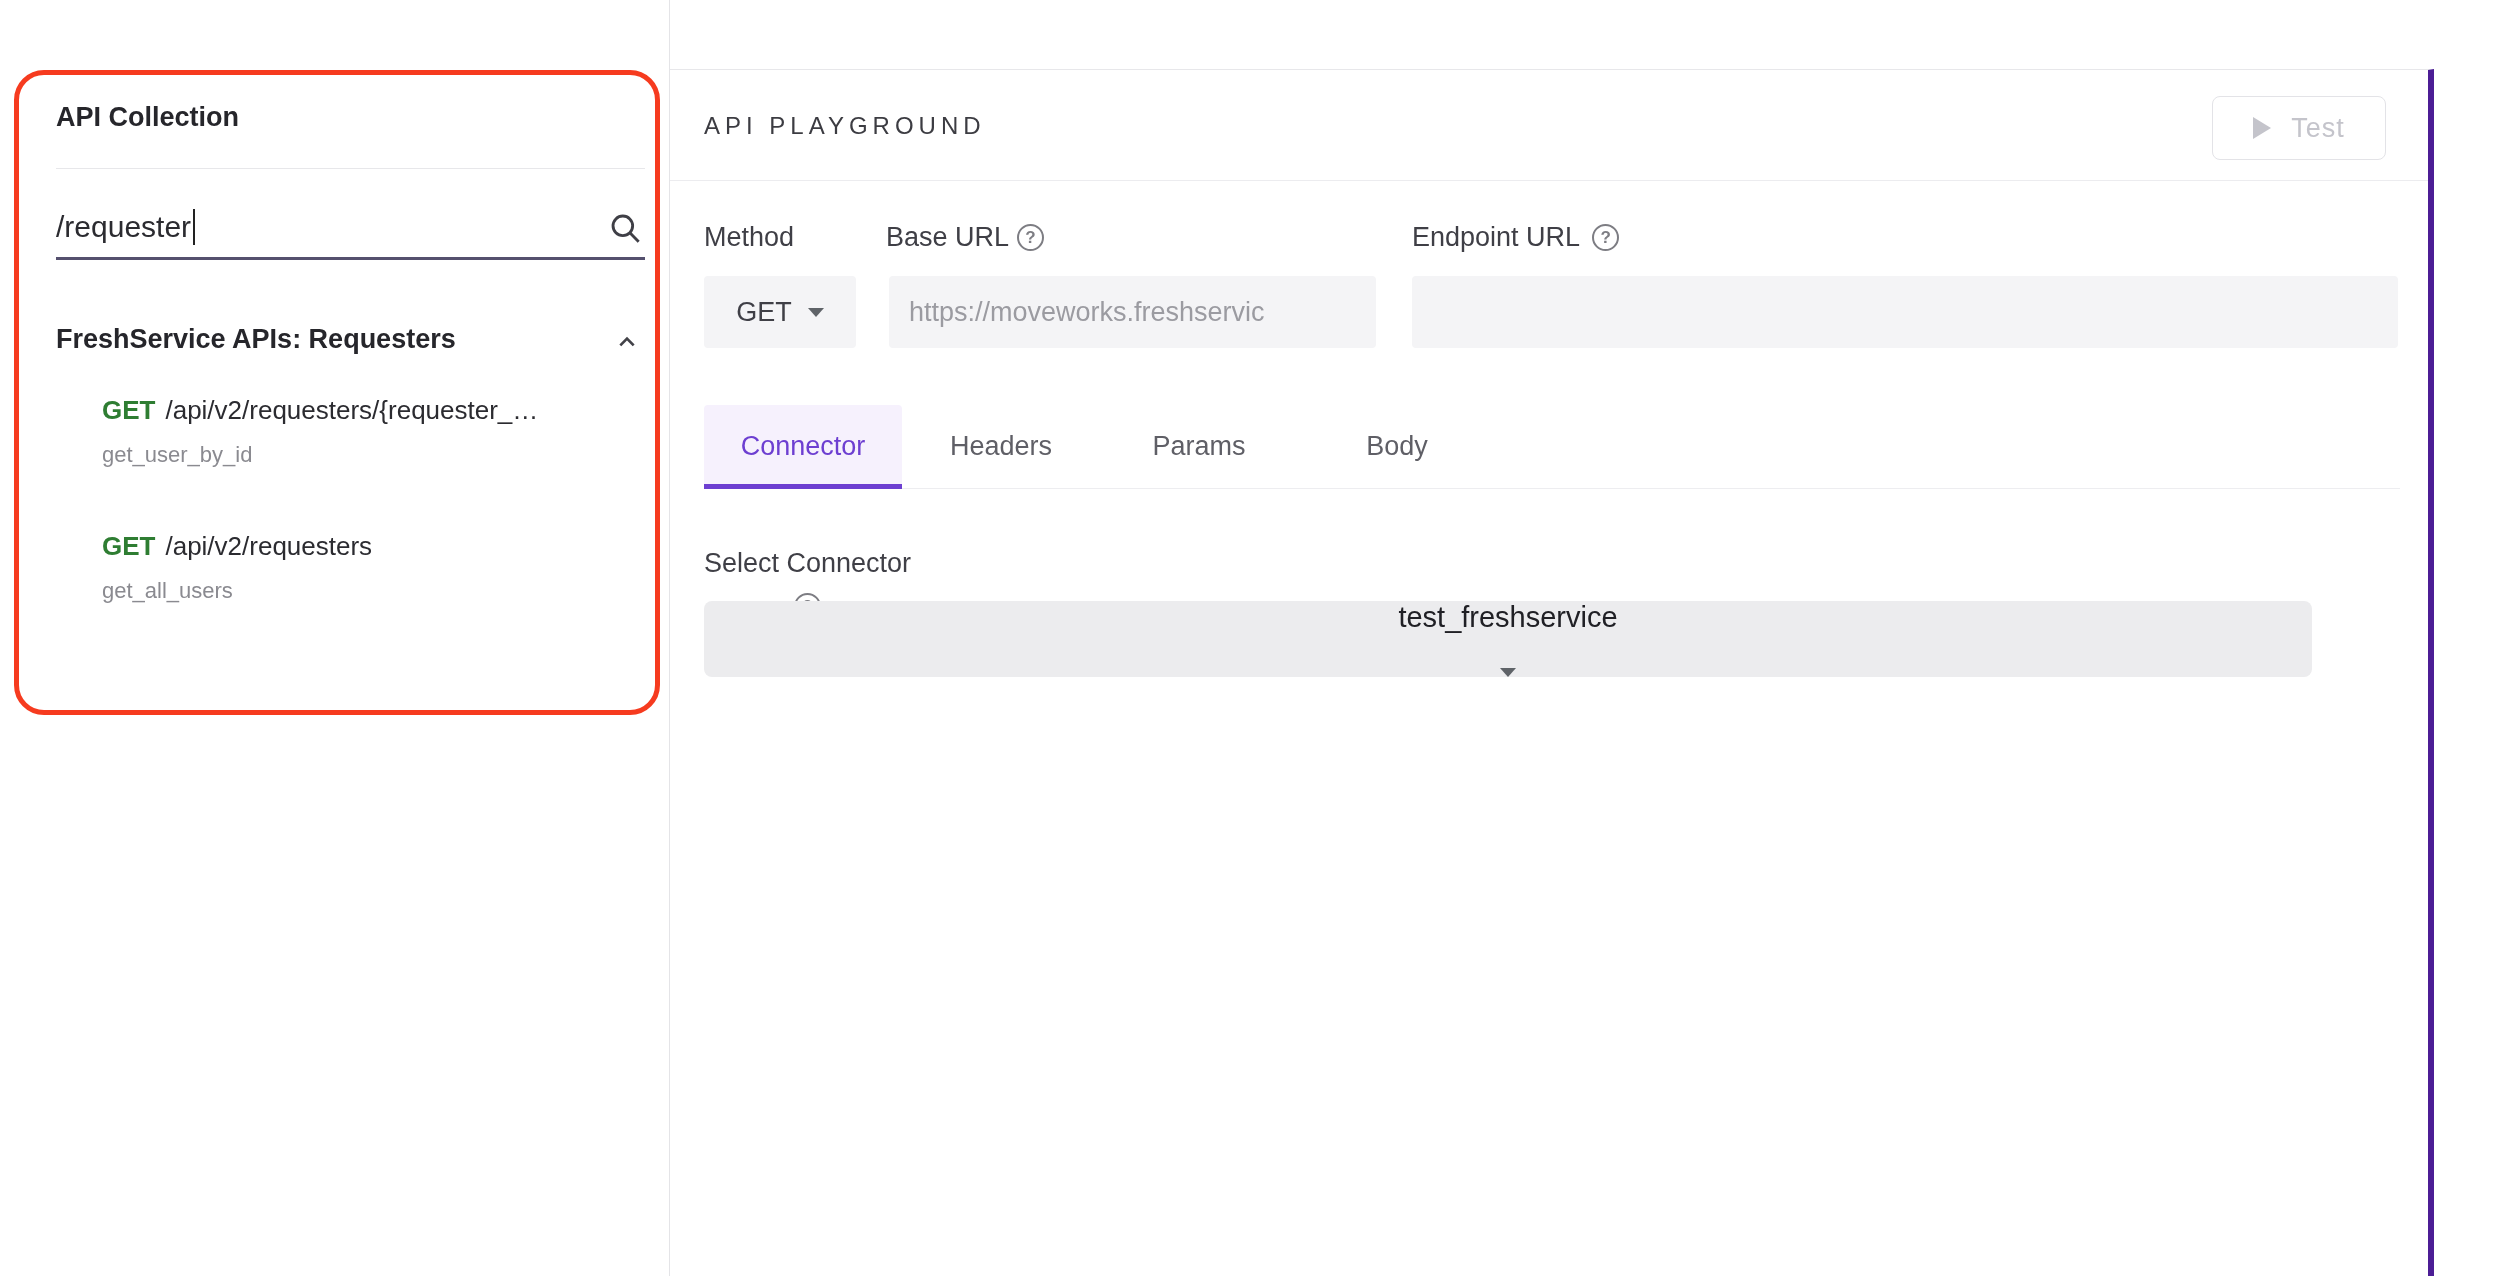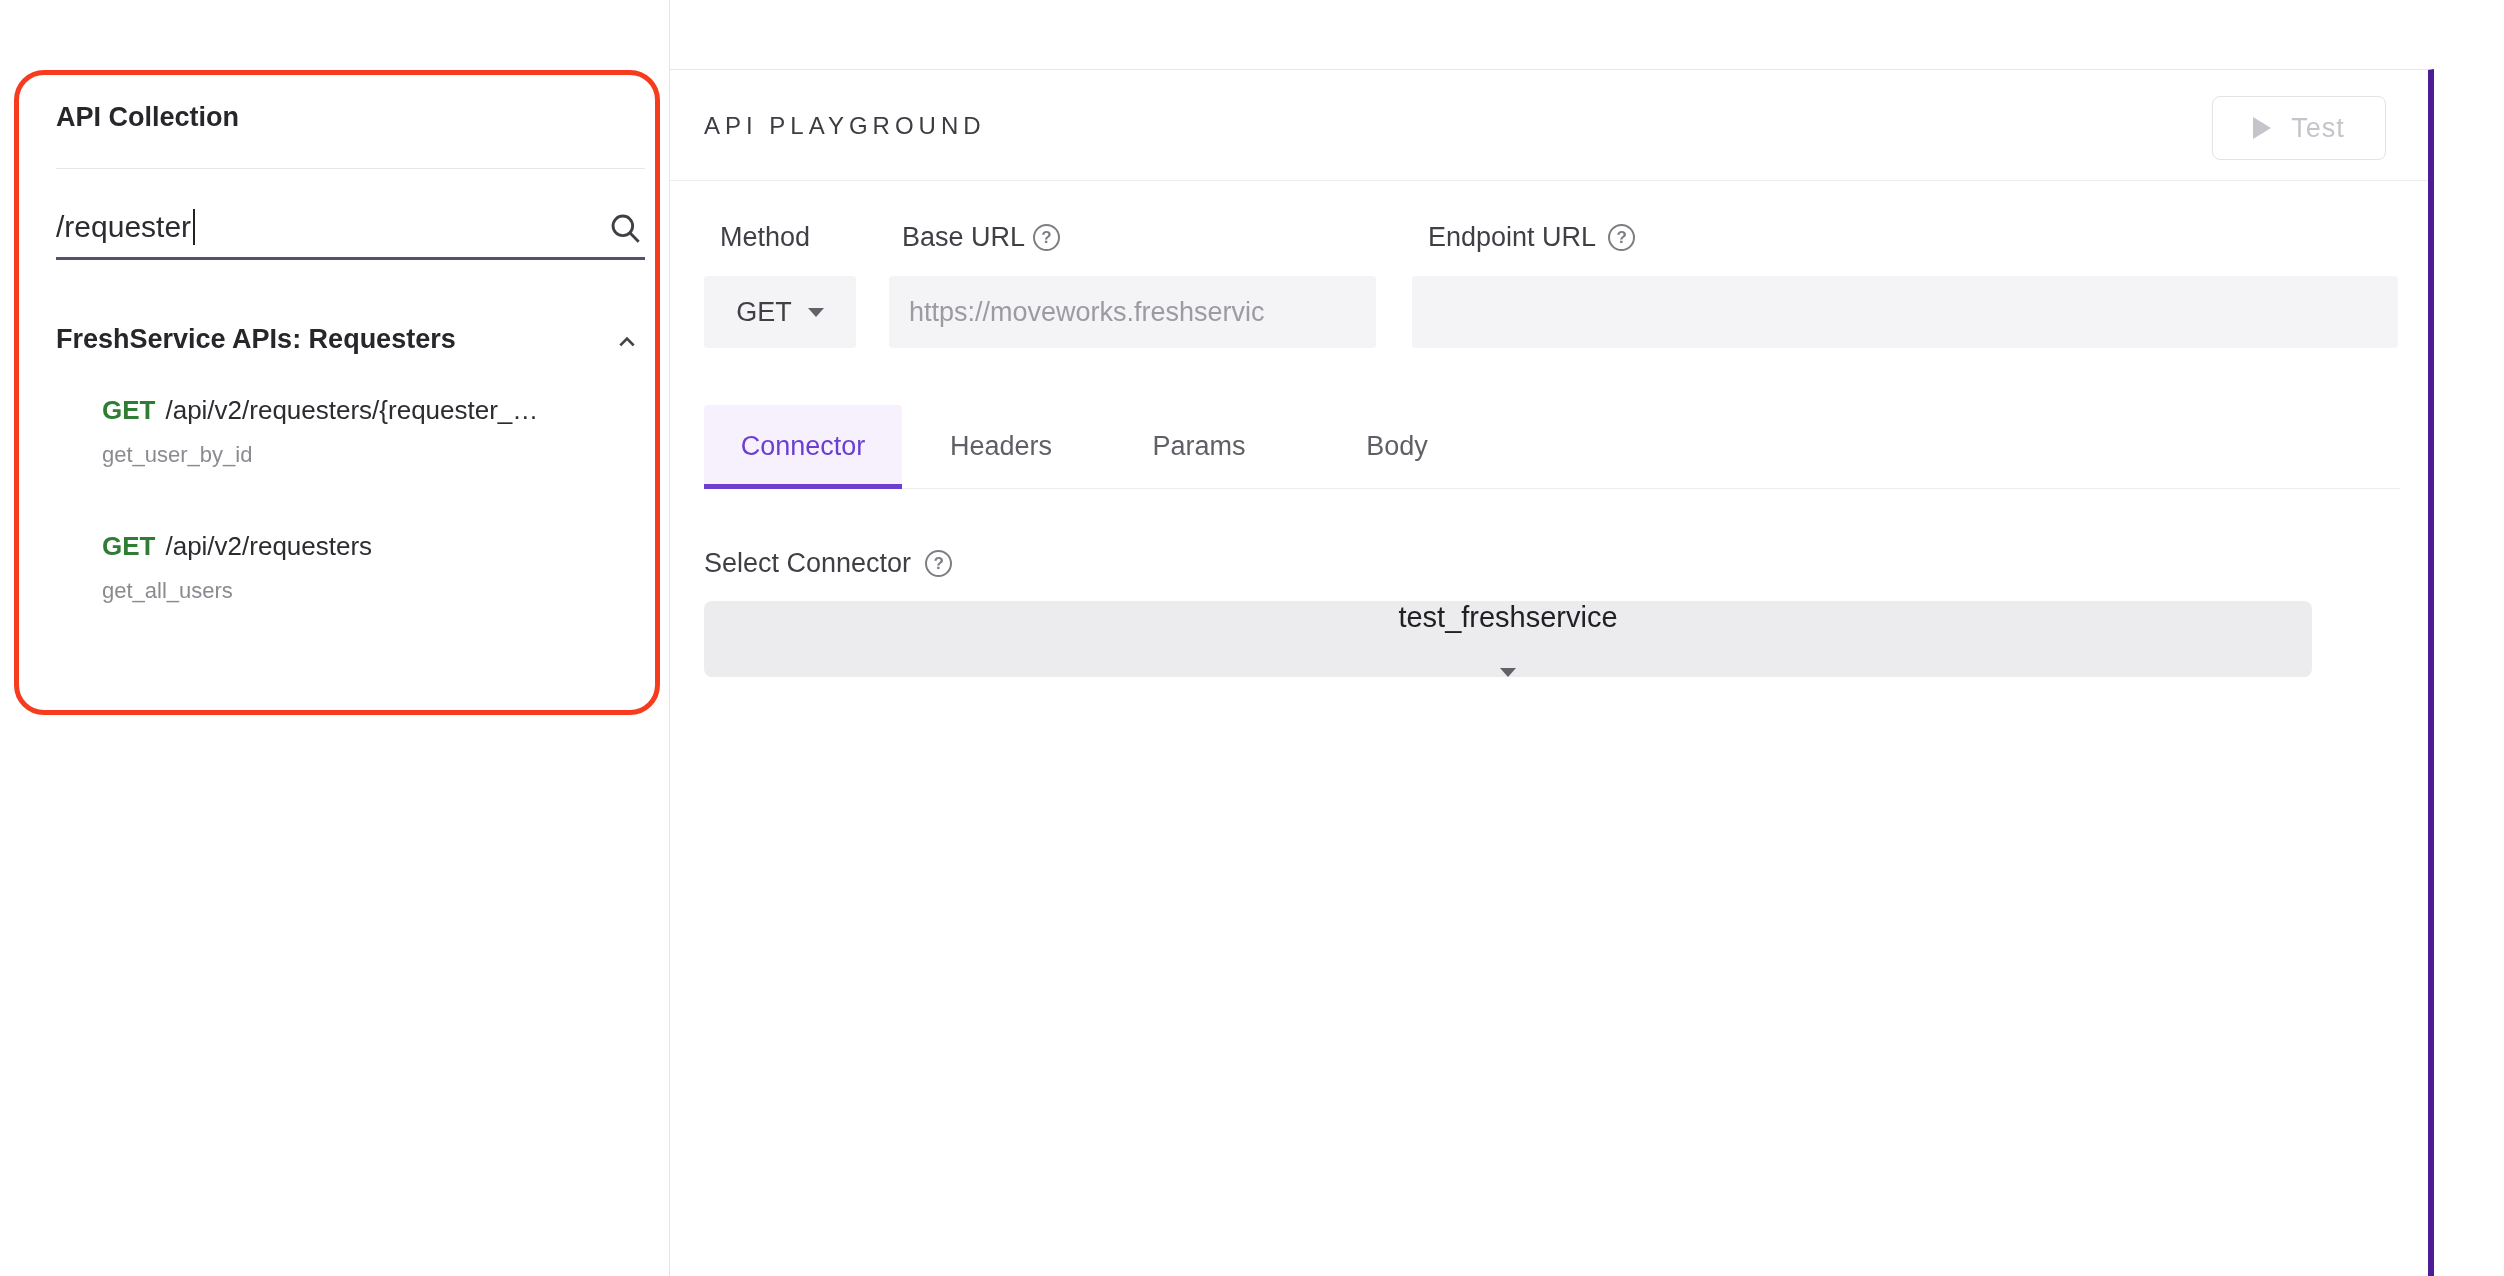--- a/index.html
+++ b/index.html
@@ -36,38 +36,38 @@
   .item-0{top:395px;}
   .item-1{top:531px;}
 
   
   .main-card{position:absolute;left:670px;top:69px;width:1764px;height:1207px;background:#fff;border-top:1px solid #e7e7ea;border-right:6px solid #4c1d95;}
   .pg-header{position:absolute;left:0;top:0;width:100%;height:111px;border-bottom:1px solid #ececef;}
   .pg-title{position:absolute;left:34px;top:42px;font-size:24px;font-weight:500;letter-spacing:5px;color:#3c3c42;}
   .test-btn{position:absolute;right:42px;top:26px;width:174px;height:64px;border:1px solid #e3e3e7;border-radius:8px;background:#fff;display:flex;align-items:center;justify-content:center;gap:20px;color:#c4c4cb;font-size:27px;font-weight:500;letter-spacing:1px;cursor:default;}
   .play-icon{width:0;height:0;border-top:11px solid transparent;border-bottom:11px solid transparent;border-left:18px solid #c4c4cb;}
 
-  .field-label{position:absolute;top:152px;font-size:27px;color:#3f3f46;display:flex;align-items:center;gap:12px;margin-left:16px;}
+  .field-label{position:absolute;top:152px;font-size:27px;color:#3f3f46;display:flex;align-items:center;gap:12px;}
   .lbl-method{left:34px;}
   .lbl-base{left:216px;gap:8px;}
   .lbl-endpoint{left:742px;}
   .help-icon{display:inline-flex;align-items:center;justify-content:center;width:27px;height:27px;border:2px solid #7d7d83;border-radius:50%;font-size:17px;font-weight:700;color:#7d7d83;line-height:1;}
 
   .fld{position:absolute;top:206px;height:72px;background:#f4f4f6;border-radius:4px;display:flex;align-items:center;}
   .method-select{left:34px;width:152px;justify-content:center;gap:16px;cursor:pointer;font-size:27px;color:#3f3f46;}
   .dd-caret{width:0;height:0;border-left:8px solid transparent;border-right:8px solid transparent;border-top:9px solid #5f6368;}
   .base-input{left:219px;width:487px;padding:0 20px;font-size:27px;color:#9b9ba1;overflow:hidden;white-space:nowrap;cursor:text;}
   .endpoint-input{left:742px;width:986px;cursor:text;}
 
   .tabs{position:absolute;left:34px;top:335px;width:1696px;height:84px;border-bottom:1px solid #ededf0;display:flex;}
   .tab{width:198px;display:flex;align-items:center;justify-content:center;font-size:27px;color:#5f5f66;cursor:pointer;position:relative;}
   .tab.active{color:var(--accent);background:var(--accent-tint);border-radius:4px 4px 0 0;}
   .tab.active::after{content:"";position:absolute;left:0;right:0;bottom:-1px;height:5px;background:var(--accent);}
 
-  .connector-label{position:absolute;left:34px;top:478px;font-size:27px;color:#3f3f46;display:flex;align-items:center;gap:14px;}
+  .connector-label{position:absolute;left:34px;top:478px;font-size:27px;color:#3f3f46;display:flex;align-items:center;gap:14px;flex-direction:column;}
   .connector-select{position:absolute;left:34px;top:531px;width:1608px;height:76px;background:#ececee;border-radius:8px;display:flex;align-items:center;padding:0 38px;cursor:pointer;flex-direction:column;}
   .connector-value{font-size:29px;font-weight:500;color:#202025;flex:1;}
 </style>
 </head>
 <body>
 
 <div class="sidebar">
   <div class="sb-title">API Collection</div>
   <div class="sb-divider"></div>
 

